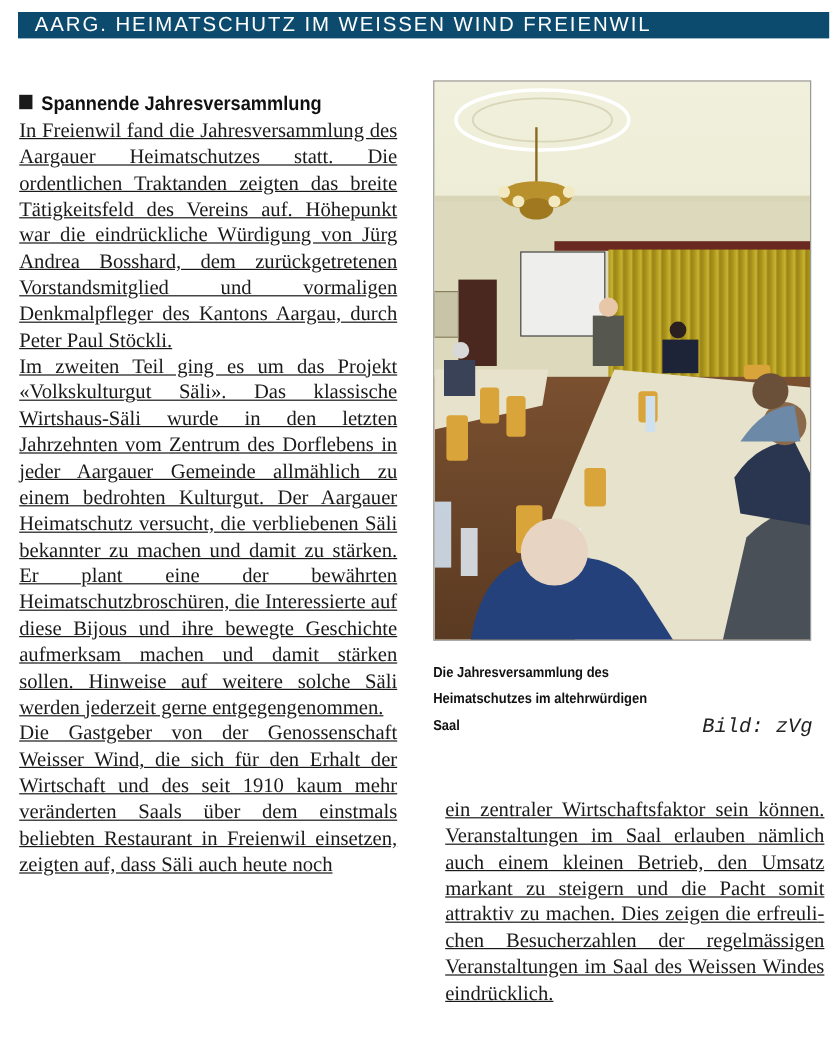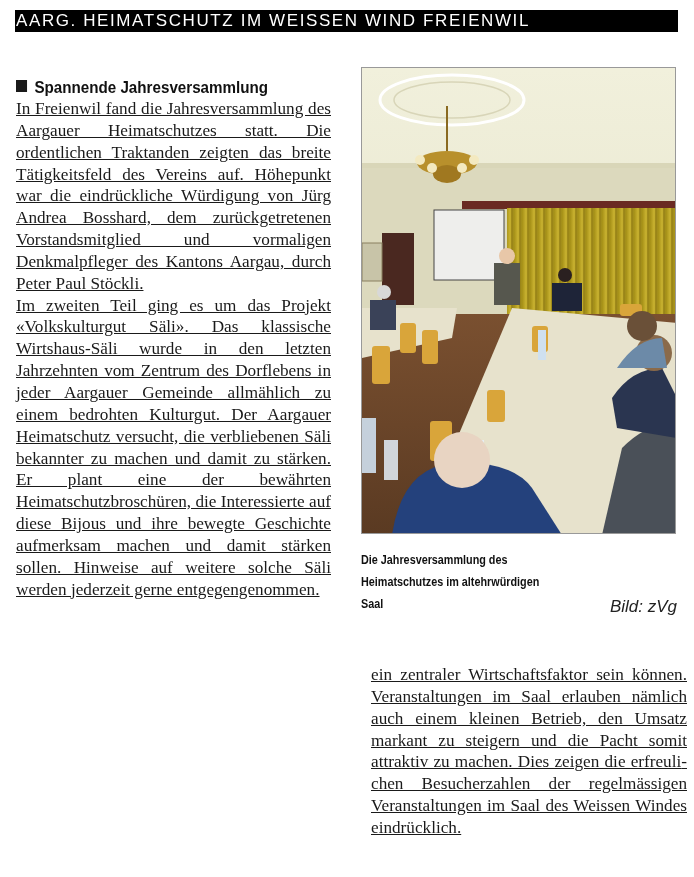--- a/index.html
+++ b/index.html
@@ -1,21 +1,21 @@
 <!DOCTYPE html>
 <html><head>
 <meta charset="utf-8">
 <style>
   html, body { margin: 0; padding: 0; background: #ffffff; }
   body { width: 694px; height: 877px; position: relative; overflow: hidden; }
   .kicker {
     position: absolute; left: 15px; top: 10px; width: 662px; height: 22px;
-    background: #000000; color: #ffffff;
+    background: #0c4a6e; color: #ffffff;
     font-family: "Liberation Sans", sans-serif; font-size: 17px; letter-spacing: 1.6px;
-    line-height: 22px; white-space: nowrap; overflow: hidden; padding-left: 1px;
+    line-height: 22px; white-space: nowrap; overflow: hidden; padding-left: 14px;
   }
   .col-left { position: absolute; left: 16px; top: 76px; width: 315px; }
   .col-right-text { position: absolute; left: 371px; top: 664px; width: 316px; }
   .headline {
     font-family: "Liberation Sans", sans-serif; font-weight: bold; font-size: 16.5px;
     line-height: 22px; color: #111; margin: 0; white-space: nowrap;
     transform: scaleX(0.92); transform-origin: left;
   }
   .headline .square { display: inline-block; width: 12px; height: 12px; background: #1a1a1a; margin-right: 8px; vertical-align: 1px; }
   .body-text {
@@ -28,35 +28,36 @@
     border: 1px solid #999; box-sizing: border-box; overflow: hidden;
     background: #e9e6cf;
   }
   .caption {
     position: absolute; left: 361px; top: 549px; width: 316px;
     font-family: "Liberation Sans", sans-serif; font-weight: bold; font-size: 12px; line-height: 22px; color: #111;
   }
   .caption .line { display: block; white-space: nowrap; transform: scaleX(0.9); transform-origin: left; }
   .credit {
     position: absolute; right: 17px; top: 597px;
-    font-family: Liberation Sans, sans-serif; font-style: italic; font-size: 17px; color: #222;
+    font-family: Liberation Mono, monospace; font-style: italic; font-size: 17px; color: #222;
   }
 </style>
 </head>
 <body>
 
 <div class="kicker">AARG. HEIMATSCHUTZ IM WEISSEN WIND FREIENWIL</div>
 
 <div class="col-left">
   <h2 class="headline">
     <span class="square"></span><span>Spannende Jahresversammlung</span>
   </h2>
   <div class="body-text">
     <p>In Freienwil fand die Jahresver­sammlung des Aargauer Heimat­schutzes statt. Die ordentlichen Trak­tanden zeigten das breite Tätigkeits­feld des Vereins auf. Höhepunkt war die eindrückliche Würdigung von Jürg Andrea Bosshard, dem zurück­getretenen Vorstandsmitglied und vormaligen Denkmalpfleger des Kantons Aargau, durch Peter Paul Stöckli.</p>
     <p>Im zweiten Teil ging es um das Pro­jekt «Volkskulturgut Säli». Das klassi­sche Wirtshaus-Säli wurde in den letzten Jahrzehnten vom Zentrum des Dorflebens in jeder Aargauer Gemeinde allmählich zu einem be­drohten Kulturgut. Der Aargauer Heimatschutz versucht, die verblie­benen Säli bekannter zu machen und damit zu stärken. Er plant eine der bewährten Heimatschutzbro­schüren, die Interessierte auf diese Bijous und ihre bewegte Geschichte aufmerksam machen und damit stär­ken sollen. Hinweise auf weitere sol­che Säli werden jederzeit gerne ent­gegengenommen.</p>
+    <p>Die Gastgeber von der Genossen­schaft Weisser Wind, die sich für den Erhalt der Wirtschaft und des seit 1910 kaum mehr veränderten Saals über dem einstmals beliebten Res­taurant in Freienwil einsetzen, zeig­ten auf, dass Säli auch heute noch</p>
   </div>
 </div>
 
 <div class="photo" title="Meeting in a historic hall with chandelier, projection screen, yellow stage curtain and attendees at tables">
   <svg width="315" height="467" viewBox="0 0 315 467">
     <defs>
       <linearGradient id="ceil" x1="0" y1="0" x2="0" y2="1">
         <stop offset="0" stop-color="#f1f0dc"></stop>
           <stop offset="1" stop-color="#e2e0c4"></stop>
       </linearGradient>

